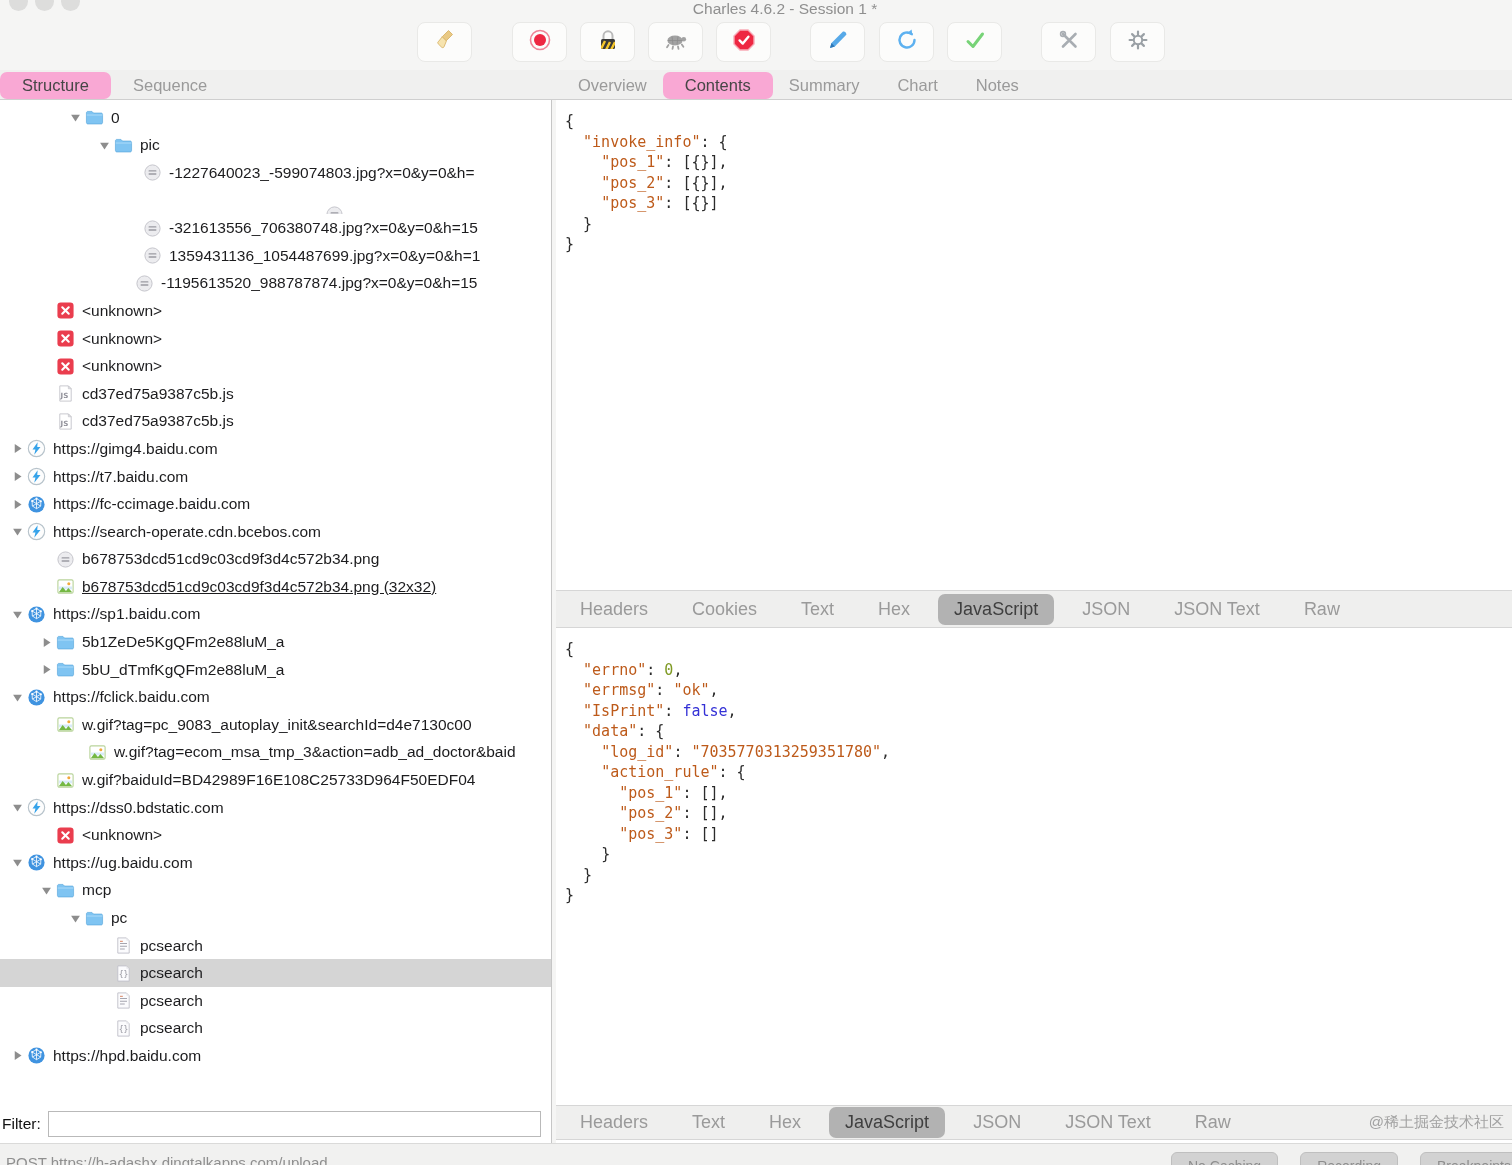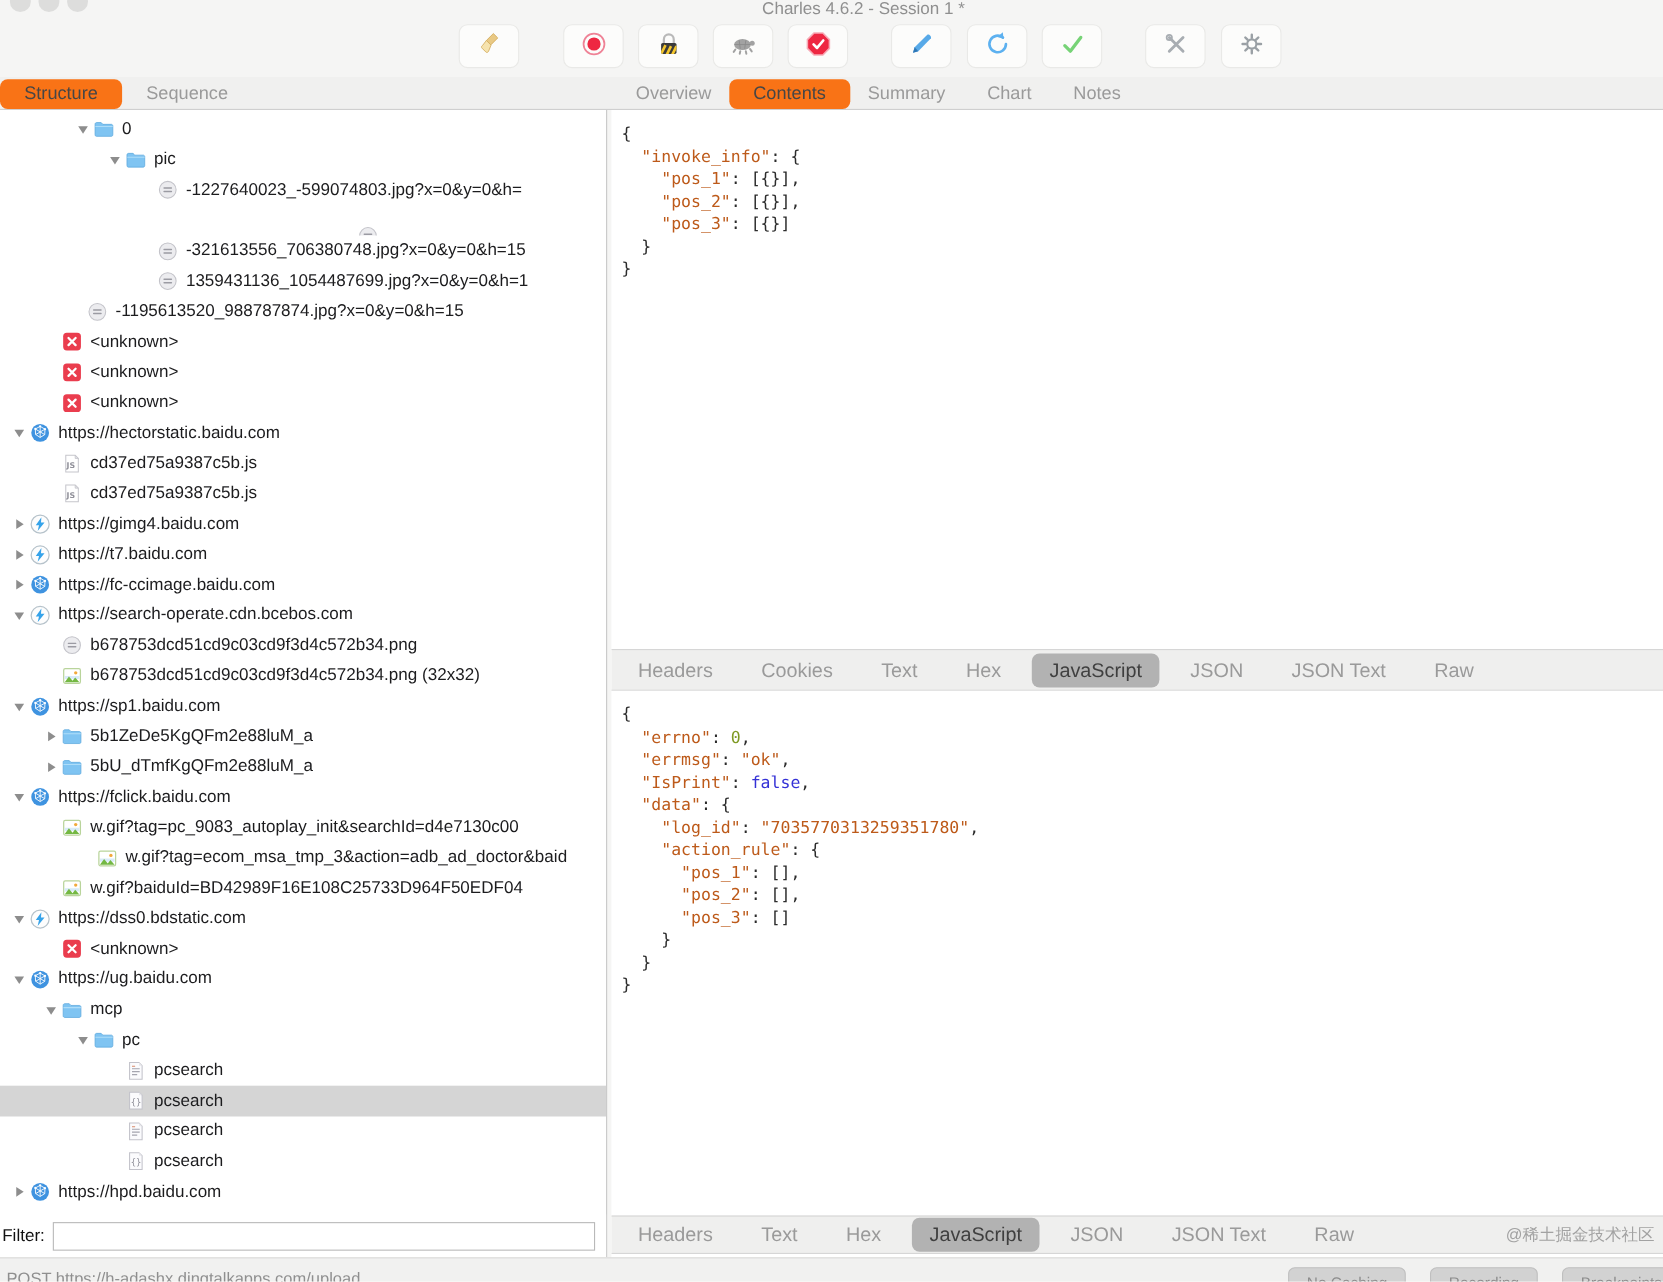--- a/index.html
+++ b/index.html
@@ -22,21 +22,21 @@
     border: 1px solid #e9e9e7; border-radius: 8px; display: flex; align-items: center;
     justify-content: center; }
   .tbtn svg { width: 26px; height: 26px; }
   
   #headerstrip { position: absolute; top: 70px; left: 0; width: 1512px; height: 30px;
     background: #f0f0ef; border-bottom: 1px solid #cfcfcf; }
   .tabgroup { position: absolute; top: 0; height: 30px; display: flex; align-items: center; }
   #left-tabs { left: 0; width: 552px; }
   #right-tabs { left: 556px; padding-left: 22px; }
   .htab { font-size: 16.5px; color: #9a9a9a; margin-right: 38px; white-space: nowrap; }
-  .htab.pill { background: #f97316; color: #464646; border-radius: 7px; padding: 4px 22px;
+  .htab.pill { background: #f9a8d4; color: #464646; border-radius: 7px; padding: 4px 22px;
     margin-left: -22px; margin-right: 16px; }
   #left-tabs .htab.pill { margin-left: 0; }
   #left-tabs .htab { margin-right: 0; }
   #left-tabs .seq { margin-left: 22px; }
   
   #left-panel { position: absolute; top: 100px; left: 0; width: 552px; height: 1043px;
     background: #ffffff; border-right: 1px solid #c6c6c6; }
   #tree { position: absolute; top: 0; left: 0; right: 0; height: 1004px; overflow: hidden;
     padding-top: 4px; }
   .trow { height: 27.6px; display: flex; align-items: center; white-space: nowrap;
@@ -245,21 +245,21 @@
       <div class="trow" style="padding-left: 124px;">
         <span class="arrow"></span>
         <span class="ticon">
           <svg viewBox="0 0 20 20">
             <circle cx="10" cy="10" r="8" fill="#ececef" stroke="#c3c3c9" stroke-width="1"></circle>
             <path d="M6.5 8.3h7M6.5 11.6h7" stroke="#9b9ba3" stroke-width="1.4" stroke-linecap="round"></path>
           </svg>
         </span>
         <span class="tlabel">1359431136_1054487699.jpg?x=0&amp;y=0&amp;h=1</span>
       </div>
-      <div class="trow" style="padding-left: 60px;">
+      <div class="trow" style="padding-left: 116px;">
         <span class="arrow"></span>
         <span class="ticon">
           <svg viewBox="0 0 20 20">
             <circle cx="10" cy="10" r="8" fill="#ececef" stroke="#c3c3c9" stroke-width="1"></circle>
             <path d="M6.5 8.3h7M6.5 11.6h7" stroke="#9b9ba3" stroke-width="1.4" stroke-linecap="round"></path>
           </svg>
         </span>
         <span class="tlabel">-1195613520_988787874.jpg?x=0&amp;y=0&amp;h=15</span>
       </div>
       <div class="trow" style="padding-left: 37px;">
@@ -285,135 +285,115 @@
       <div class="trow" style="padding-left: 37px;">
         <span class="arrow"></span>
         <span class="ticon">
           <svg viewBox="0 0 20 20">
             <rect x="1.5" y="1.5" width="17" height="17" rx="3.5" fill="#ea3d4e"></rect>
             <path d="M6.6 6.6l6.8 6.8M13.4 6.6l-6.8 6.8" stroke="#fff" stroke-width="2.2" stroke-linecap="round"></path>
           </svg>
         </span>
         <span class="tlabel">&lt;unknown&gt;</span>
       </div>
-      <div class="trow" style="padding-left: 8px;">
-        <span class="arrow">
-          <svg viewBox="0 0 12 12">
-            <path d="M1.2 3h9.6L6 10.4z" fill="#8d8d8d"></path>
+      <div class="trow" style="padding-left: 37px;">
+        <span class="arrow"></span>
+        <span class="ticon">
+          <svg viewBox="0 0 20 20">
+            <path d="M4 2h9l3 3v13H4z" fill="#fff" stroke="#c6c6cc" stroke-width="1"></path>
+            <path d="M13 2l3 3h-3z" fill="#e4e4e8" stroke="#c6c6cc" stroke-width="0.8"></path>
+            <text x="4.8" y="14.5" font-size="7.5" font-family="DejaVu Sans, sans-serif" font-weight="bold" fill="#8f8f98">JS</text>
+          </svg>
+        </span>
+        <span class="tlabel">cd37ed75a9387c5b.js</span>
+      </div>
+      <div class="trow" style="padding-left: 37px;">
+        <span class="arrow"></span>
+        <span class="ticon">
+          <svg viewBox="0 0 20 20">
+            <path d="M4 2h9l3 3v13H4z" fill="#fff" stroke="#c6c6cc" stroke-width="1"></path>
+            <path d="M13 2l3 3h-3z" fill="#e4e4e8" stroke="#c6c6cc" stroke-width="0.8"></path>
+            <text x="4.8" y="14.5" font-size="7.5" font-family="DejaVu Sans, sans-serif" font-weight="bold" fill="#8f8f98">JS</text>
+          </svg>
+        </span>
+        <span class="tlabel">cd37ed75a9387c5b.js</span>
+      </div>
+      <div class="trow" style="padding-left: 8px;">
+        <span class="arrow">
+          <svg viewBox="0 0 12 12">
+            <path d="M3 1.2v9.6L10.4 6z" fill="#8d8d8d"></path>
+          </svg>
+        </span>
+        <span class="ticon">
+          <svg viewBox="0 0 20 20">
+            <circle cx="10" cy="10" r="8.6" fill="#fdfdfd" stroke="#b7c3cb" stroke-width="1.2"></circle>
+            <path d="M11.2 3.4L5.8 11h3.1L7.6 16.6 14.2 8.4h-3.4z" fill="#36a3ea"></path>
+          </svg>
+        </span>
+        <span class="tlabel">https://gimg4.baidu.com</span>
+      </div>
+      <div class="trow" style="padding-left: 8px;">
+        <span class="arrow">
+          <svg viewBox="0 0 12 12">
+            <path d="M3 1.2v9.6L10.4 6z" fill="#8d8d8d"></path>
+          </svg>
+        </span>
+        <span class="ticon">
+          <svg viewBox="0 0 20 20">
+            <circle cx="10" cy="10" r="8.6" fill="#fdfdfd" stroke="#b7c3cb" stroke-width="1.2"></circle>
+            <path d="M11.2 3.4L5.8 11h3.1L7.6 16.6 14.2 8.4h-3.4z" fill="#36a3ea"></path>
+          </svg>
+        </span>
+        <span class="tlabel">https://t7.baidu.com</span>
+      </div>
+      <div class="trow" style="padding-left: 8px;">
+        <span class="arrow">
+          <svg viewBox="0 0 12 12">
+            <path d="M3 1.2v9.6L10.4 6z" fill="#8d8d8d"></path>
           </svg>
         </span>
         <span class="ticon">
           <svg viewBox="0 0 20 20">
             <circle cx="10" cy="10" r="8.5" fill="#3f93e0"></circle>
             <g stroke="#fff" stroke-width="0.9" fill="none" opacity="0.95">
               <path d="M5.4 6.3l4.6-2.5 4.6 2.7-.2 5.2-4.4 2.7-4.4-2.9z"></path>
               <path d="M10 3.8v10.6M5.4 6.3l9 5.4M14.6 6.5l-9 5.2"></path>
             </g>
             <circle cx="10" cy="3.8" r="1.1" fill="#fff"></circle>
             <circle cx="5.4" cy="6.3" r="1.1" fill="#fff"></circle>
             <circle cx="14.6" cy="6.5" r="1.1" fill="#fff"></circle>
           </svg>
         </span>
-        <span class="tlabel">https://hectorstatic.baidu.com</span>
-      </div>
-      <div class="trow" style="padding-left: 37px;">
-        <span class="arrow"></span>
-        <span class="ticon">
-          <svg viewBox="0 0 20 20">
-            <path d="M4 2h9l3 3v13H4z" fill="#fff" stroke="#c6c6cc" stroke-width="1"></path>
-            <path d="M13 2l3 3h-3z" fill="#e4e4e8" stroke="#c6c6cc" stroke-width="0.8"></path>
-            <text x="4.8" y="14.5" font-size="7.5" font-family="DejaVu Sans, sans-serif" font-weight="bold" fill="#8f8f98">JS</text>
-          </svg>
-        </span>
-        <span class="tlabel">cd37ed75a9387c5b.js</span>
-      </div>
-      <div class="trow" style="padding-left: 37px;">
-        <span class="arrow"></span>
-        <span class="ticon">
-          <svg viewBox="0 0 20 20">
-            <path d="M4 2h9l3 3v13H4z" fill="#fff" stroke="#c6c6cc" stroke-width="1"></path>
-            <path d="M13 2l3 3h-3z" fill="#e4e4e8" stroke="#c6c6cc" stroke-width="0.8"></path>
-            <text x="4.8" y="14.5" font-size="7.5" font-family="DejaVu Sans, sans-serif" font-weight="bold" fill="#8f8f98">JS</text>
-          </svg>
-        </span>
-        <span class="tlabel">cd37ed75a9387c5b.js</span>
-      </div>
-      <div class="trow" style="padding-left: 8px;">
-        <span class="arrow">
-          <svg viewBox="0 0 12 12">
-            <path d="M3 1.2v9.6L10.4 6z" fill="#8d8d8d"></path>
+        <span class="tlabel">https://fc-ccimage.baidu.com</span>
+      </div>
+      <div class="trow" style="padding-left: 8px;">
+        <span class="arrow">
+          <svg viewBox="0 0 12 12">
+            <path d="M1.2 3h9.6L6 10.4z" fill="#8d8d8d"></path>
           </svg>
         </span>
         <span class="ticon">
           <svg viewBox="0 0 20 20">
             <circle cx="10" cy="10" r="8.6" fill="#fdfdfd" stroke="#b7c3cb" stroke-width="1.2"></circle>
             <path d="M11.2 3.4L5.8 11h3.1L7.6 16.6 14.2 8.4h-3.4z" fill="#36a3ea"></path>
           </svg>
         </span>
-        <span class="tlabel">https://gimg4.baidu.com</span>
-      </div>
-      <div class="trow" style="padding-left: 8px;">
-        <span class="arrow">
-          <svg viewBox="0 0 12 12">
-            <path d="M3 1.2v9.6L10.4 6z" fill="#8d8d8d"></path>
-          </svg>
-        </span>
-        <span class="ticon">
-          <svg viewBox="0 0 20 20">
-            <circle cx="10" cy="10" r="8.6" fill="#fdfdfd" stroke="#b7c3cb" stroke-width="1.2"></circle>
-            <path d="M11.2 3.4L5.8 11h3.1L7.6 16.6 14.2 8.4h-3.4z" fill="#36a3ea"></path>
-          </svg>
-        </span>
-        <span class="tlabel">https://t7.baidu.com</span>
-      </div>
-      <div class="trow" style="padding-left: 8px;">
-        <span class="arrow">
-          <svg viewBox="0 0 12 12">
-            <path d="M3 1.2v9.6L10.4 6z" fill="#8d8d8d"></path>
-          </svg>
-        </span>
-        <span class="ticon">
-          <svg viewBox="0 0 20 20">
-            <circle cx="10" cy="10" r="8.5" fill="#3f93e0"></circle>
-            <g stroke="#fff" stroke-width="0.9" fill="none" opacity="0.95">
-              <path d="M5.4 6.3l4.6-2.5 4.6 2.7-.2 5.2-4.4 2.7-4.4-2.9z"></path>
-              <path d="M10 3.8v10.6M5.4 6.3l9 5.4M14.6 6.5l-9 5.2"></path>
-            </g>
-            <circle cx="10" cy="3.8" r="1.1" fill="#fff"></circle>
-            <circle cx="5.4" cy="6.3" r="1.1" fill="#fff"></circle>
-            <circle cx="14.6" cy="6.5" r="1.1" fill="#fff"></circle>
-          </svg>
-        </span>
-        <span class="tlabel">https://fc-ccimage.baidu.com</span>
-      </div>
-      <div class="trow" style="padding-left: 8px;">
-        <span class="arrow">
-          <svg viewBox="0 0 12 12">
-            <path d="M1.2 3h9.6L6 10.4z" fill="#8d8d8d"></path>
-          </svg>
-        </span>
-        <span class="ticon">
-          <svg viewBox="0 0 20 20">
-            <circle cx="10" cy="10" r="8.6" fill="#fdfdfd" stroke="#b7c3cb" stroke-width="1.2"></circle>
-            <path d="M11.2 3.4L5.8 11h3.1L7.6 16.6 14.2 8.4h-3.4z" fill="#36a3ea"></path>
-          </svg>
-        </span>
         <span class="tlabel">https://search-operate.cdn.bcebos.com</span>
       </div>
       <div class="trow" style="padding-left: 37px;">
         <span class="arrow"></span>
         <span class="ticon">
           <svg viewBox="0 0 20 20">
             <circle cx="10" cy="10" r="8" fill="#ececef" stroke="#c3c3c9" stroke-width="1"></circle>
             <path d="M6.5 8.3h7M6.5 11.6h7" stroke="#9b9ba3" stroke-width="1.4" stroke-linecap="round"></path>
           </svg>
         </span>
         <span class="tlabel">b678753dcd51cd9c03cd9f3d4c572b34.png</span>
       </div>
-      <div class="trow" style="padding-left: 37px;">
+      <div class="trow" style="padding-left: 37px; text-decoration: underline;">
         <span class="arrow"></span>
         <span class="ticon">
           <svg viewBox="0 0 20 20">
             <rect x="2" y="3" width="16" height="14" rx="1.5" fill="#fff" stroke="#b9d49b" stroke-width="1.2"></rect>
             <path d="M3 10h14v3H3z" fill="#cfe6f7" opacity="0.8"></path>
             <path d="M3 16l4-5.5 3.5 4.2 2.5-3.2 4 4.5z" fill="#74b843"></path>
             <circle cx="13.5" cy="7" r="1.6" fill="#f2a93c"></circle>
           </svg>
         </span>
         <span class="tlabel">b678753dcd51cd9c03cd9f3d4c572b34.png (32x32)</span>

